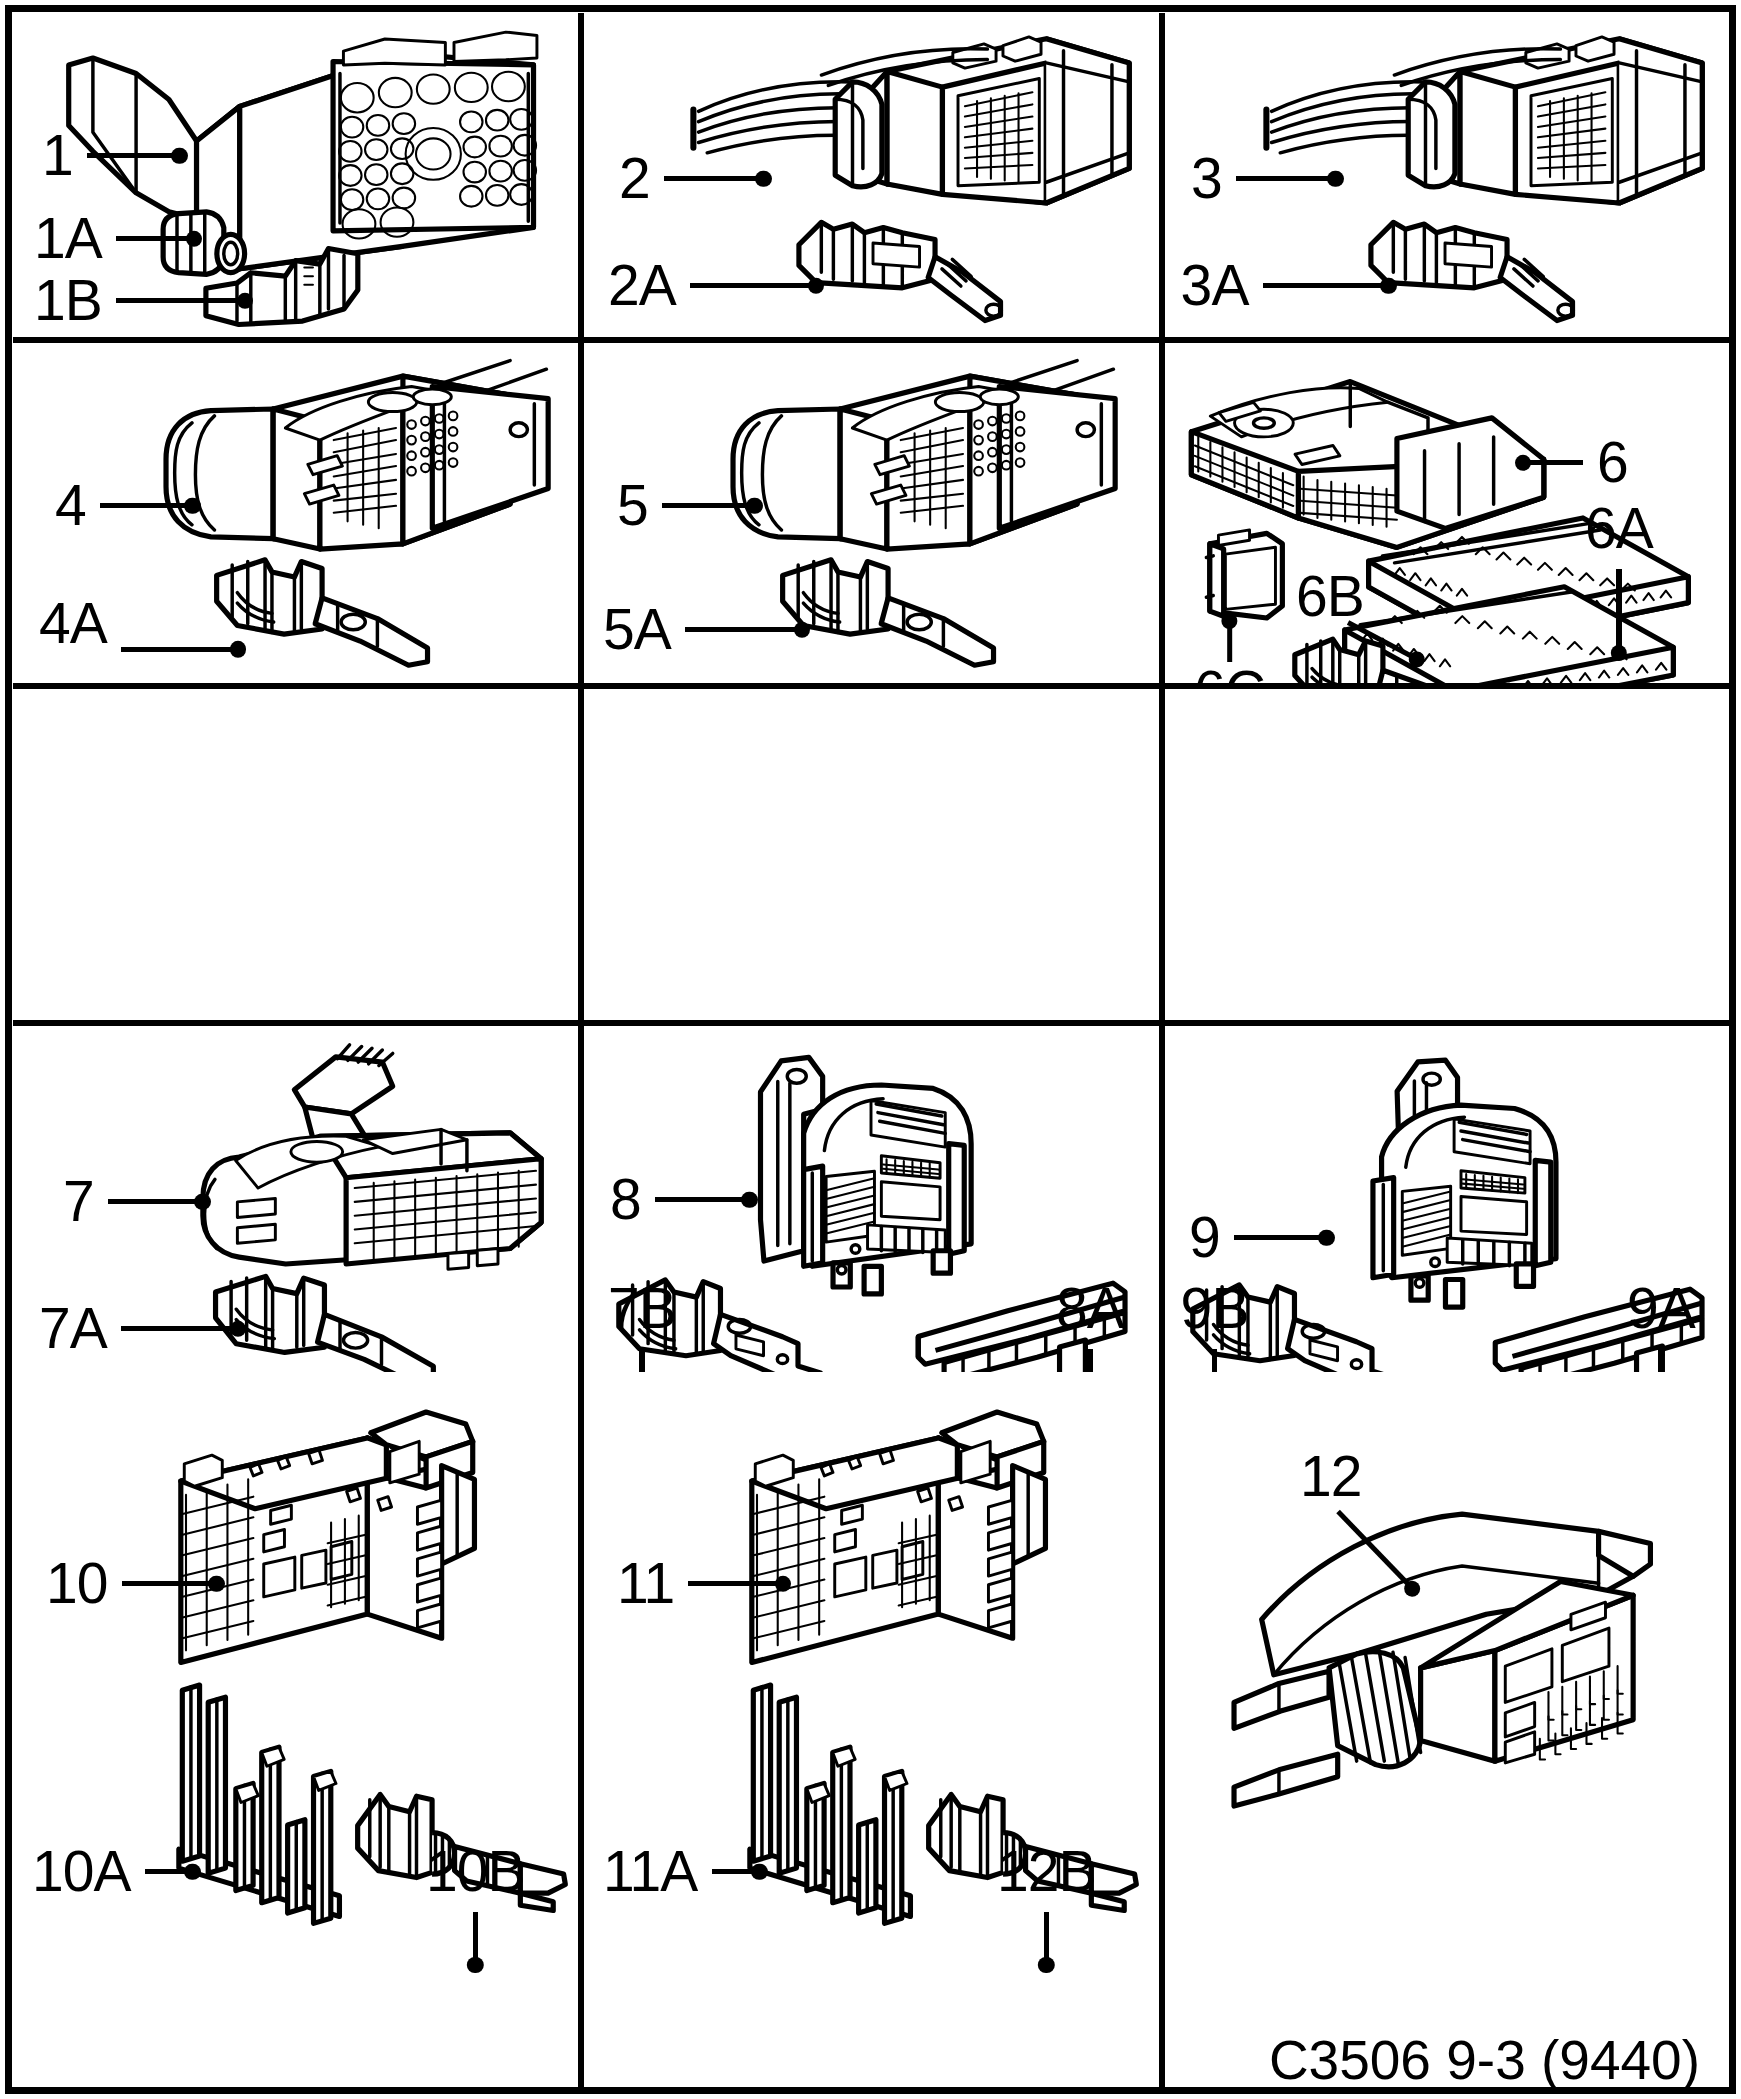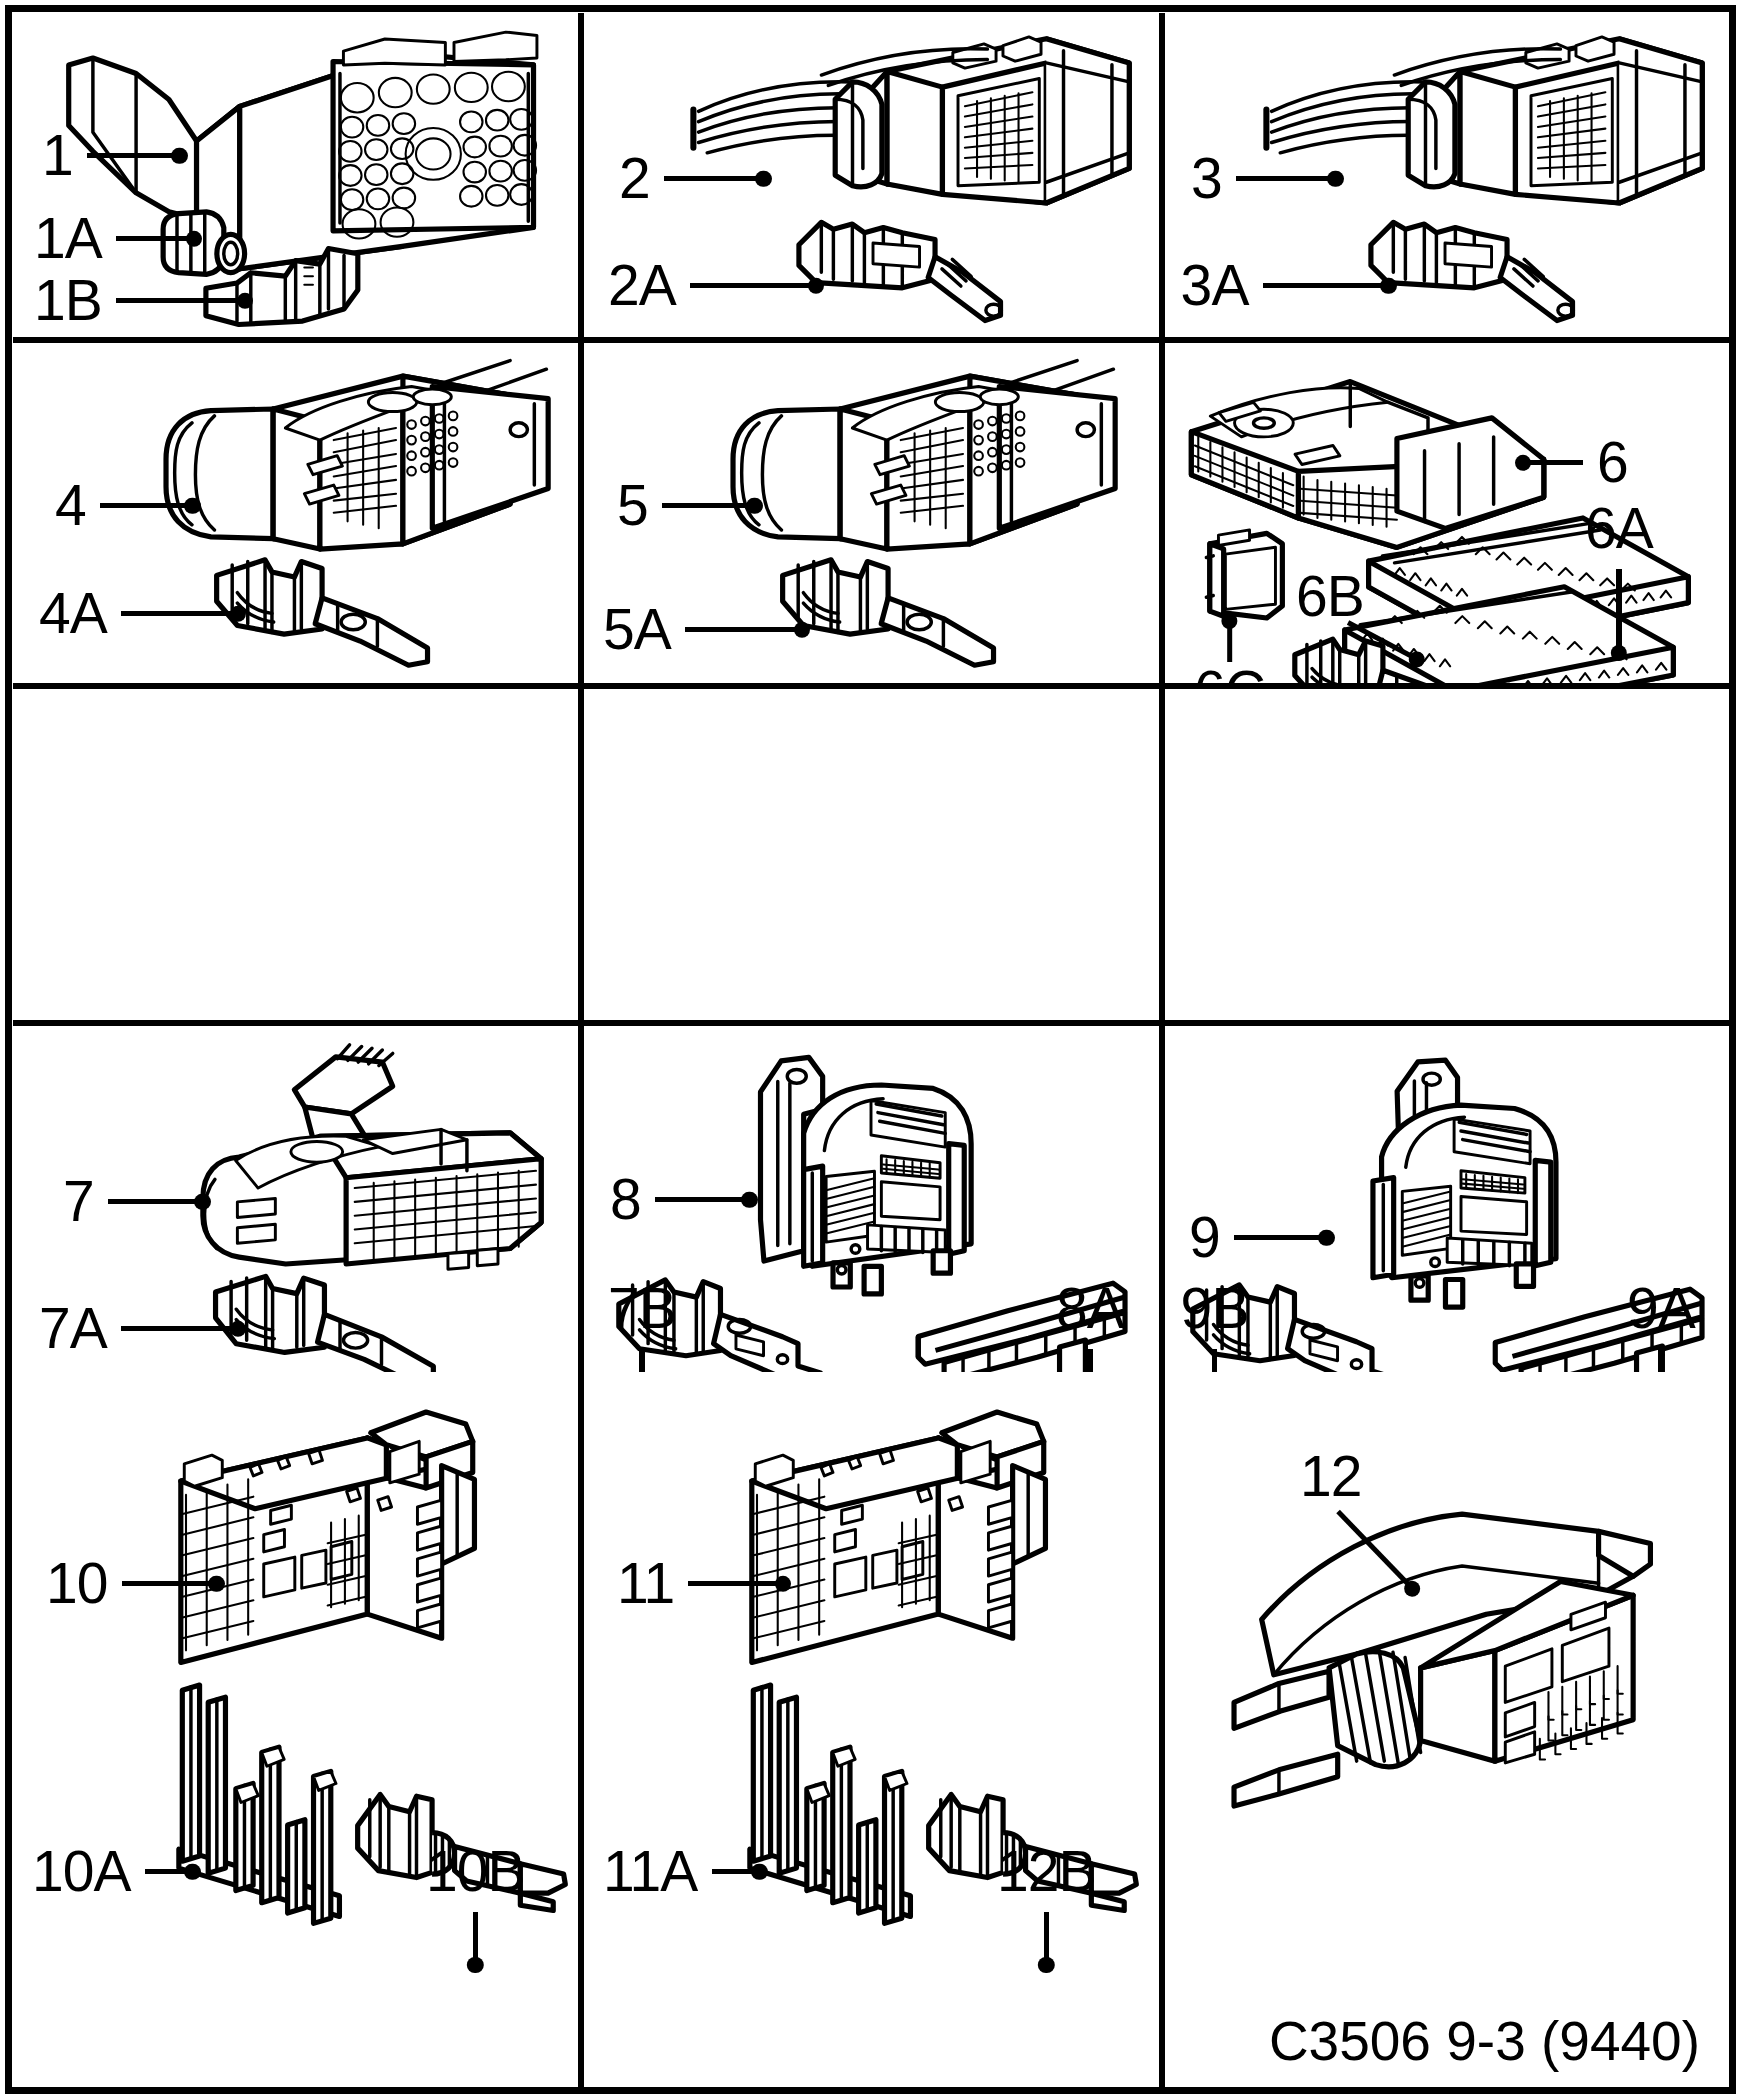--- a/index.html
+++ b/index.html
@@ -105,21 +105,21 @@
     width:16.4px; height:16.4px;
     background:#000;
     border-radius:50%;
     transform:translateY(-50%);
   }
 
   
   #caption {
     position:absolute;
     right:42px;
-    bottom:27px;
+    bottom:8px;
     font-size:55px;
     letter-spacing:0px;
     font-family:"Liberation Sans", sans-serif;
   }
 
   
   .art { position:absolute; }
   .art svg { display:block; overflow:visible; }
   svg .o  { fill:none; stroke:#000; stroke-width:7;   stroke-linejoin:round; stroke-linecap:round; }
   svg .m  { fill:none; stroke:#000; stroke-width:4;   stroke-linejoin:round; stroke-linecap:round; }
@@ -397,21 +397,21 @@
           <path class="m" d="M34 48 C44 62 58 70 74 72 M34 60 C46 74 60 80 76 82"></path>
           <path class="fw" d="M132 54 L196 78 L254 112 L254 128 L232 132 L176 104 L124 84 Z"></path>
           <path class="m" d="M150 62 L150 92 M196 78 L196 110"></path>
           <ellipse class="m" cx="168" cy="82" rx="14" ry="9"></ellipse>
         </svg>
       </div>
       <div class="callout" style="left:42px; top:134px;">
         <span class="txt">4</span>
         <span class="lead-h" style="width:95px;"></span>
       </div>
-      <div class="callout" style="left:26px; top:242px;">
+      <div class="callout" style="left:26px; top:252px;align-items:flex-end;">
         <span class="txt">4A</span>
         <span class="lead-h" style="width:119px;"></span>
       </div>
     </div>
 
     <div class="cell" style="left:571px; top:330px; width:575px; height:340px;">
       <div class="art" style="left:130px; top:14px;">
         <svg width="415" height="225" viewBox="0 0 480 260">
           <path class="m" d="M330 34 L420 4 M378 44 L462 14"></path>
           <path class="fw" d="M22 118 C22 84 42 64 74 62 L146 60 L146 210 L74 208 C42 204 22 184 22 150 Z"></path>

